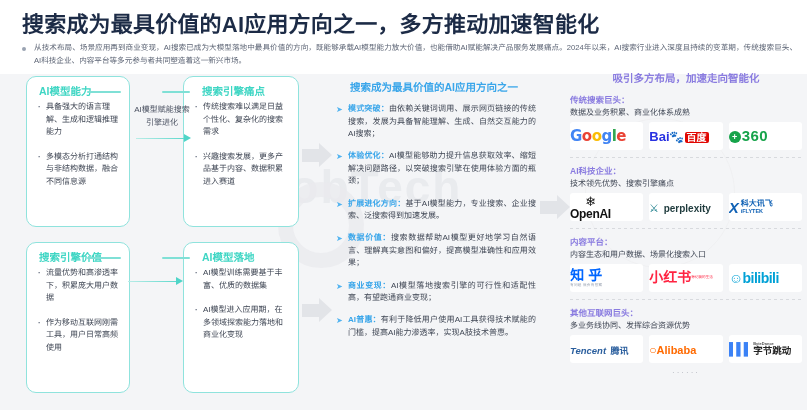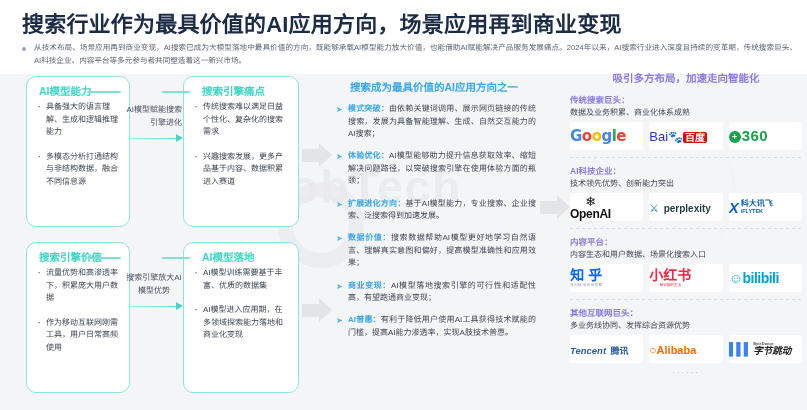--- a/index.html
+++ b/index.html
@@ -100,21 +100,21 @@
     position: absolute; left: 2px; top: 3px; width: 48px; height: 1.3px;
     background: linear-gradient(to right, #b9ece7, #5fd9cd);
   }
   .connector .carrow .head {
     position: absolute; right: -1px; top: -1px;
     width: 0; height: 0;
     border-left: 7px solid #4fd5c8;
     border-top: 4.5px solid transparent;
     border-bottom: 4.5px solid transparent;
   }
-  #conn-1 { left: 126px; top: 104px; text-align: right; }
+  #conn-1 { left: 134px; top: 104px; }
   #conn-2 { left: 126px; top: 272px; }
 
   
   .gray-arrow { position: absolute; }
   .gray-arrow .shaft {
     position: absolute; left: 0; top: 6px;
     width: 18px; height: 13px; background: #e2e4e8;
   }
   .gray-arrow .tip {
     position: absolute; left: 17px; top: 0;
@@ -200,60 +200,60 @@
   .dots {
     text-align: center; color: #b9bcc4; font-size: 8px;
     letter-spacing: 2px; margin-top: 4px;
   }
 
   
   .lg { font-weight: 700; white-space: nowrap; }
   .g-b { color:#4285F4 } .g-r { color:#EA4335 } .g-y { color:#FBBC05 }
   .g-g { color:#34A853 }
   .google { font-size: 15px; font-family: "DejaVu Sans", sans-serif; letter-spacing: -0.5px; }
-  .baidu-bai { color:#2932E1; font-size: 13px; font-weight:400; }
+  .baidu-bai { color:#2932E1; font-size: 13px; font-weight:700; }
   .baidu-paw { color:#2932E1; font-size: 12px; }
   .baidu-cn { background:#E10602; color:#fff; font-size:10px; font-weight:700; padding:0 2px; border-radius:2px; }
   .t360 { color:#16A34A; font-size: 15px; font-weight: 700; letter-spacing: 0.5px; }
   .t360-badge { display:inline-block; width:12px; height:12px; border-radius:50%; background:#16A34A; color:#fff; font-size:9px; line-height:12px; text-align:center; margin-right:1px; vertical-align:middle; }
   .openai { color:#111; font-size:12px; font-weight:700; letter-spacing:-0.3px; }
   .oai-mark { color:#111; font-size:13px; }
   .perplexity { color:#1f3b3d; font-size:10px; font-weight:600; }
   .perp-mark { color:#20808d; font-size:11px; }
   .iflytek-x { color:#1162b5; font-size:15px; font-weight:700; font-style:italic; }
   .iflytek-cn { color:#1162b5; font-size:8px; font-weight:700; line-height:8px; }
   .iflytek-en { color:#1162b5; font-size:5.5px; font-weight:700; line-height:7px; }
   .zhihu { color:#0066FF; font-size:14px; font-weight:700; }
   .zhihu-sub { color:#9aa3b2; font-size:3.6px; letter-spacing:.3px; }
   .xhs { color:#FF2442; font-size:14px; font-weight:700; }
   .xhs-sub { color:#FF2442; font-size:3.6px; }
   .bili { color:#00A1D6; font-size:14px; font-weight:700; letter-spacing:-0.5px; }
   .tencent { color:#2b5f9e; font-size:9.5px; font-weight:700; font-style:italic; }
   .tencent-cn { color:#2b5f9e; font-size:9px; font-weight:700; font-style:normal; }
   .alibaba { color:#FF6A00; font-size:11px; font-weight:700; }
-  .bytedance-cn { color:#222; font-size:9.5px; font-weight:700;font-style:italic; }
+  .bytedance-cn { color:#222; font-size:9.5px; font-weight:700; }
   .bytedance-en { color:#555; font-size:4px; }
   .bd-bars { color:#3b82f6; font-size:12px; letter-spacing:-1px; }
 
   
   #watermark {
     position: absolute; left: 250px; top: 160px;
     font-size: 46px; font-weight: 800; color: rgba(140,150,165,0.10);
     letter-spacing: 2px; pointer-events: none; white-space: nowrap;
   }
 </style>
 </head>
 <body>
 
 <div id="page">
 
   <div id="watermark">MobTech</div>
 
   <div id="header">
-    <div id="title">搜索行业作为最具价值的AI应用方向，场景应用再到商业变现</div>
+    <div id="title">搜索成为最具价值的AI应用方向之一，多方推动加速智能化</div>
     <div id="subtitle-wrap">
       <span id="sub-dot"></span>
       <div id="subtitle">从技术布局、场景应用再到商业变现，AI搜索已成为大模型落地中最具价值的方向，既能够承载AI模型能力放大价值，也能借助AI赋能解决产品服务发展痛点。2024年以来，AI搜索行业进入深度且持续的变革期，传统搜索巨头、AI科技企业、内容平台等多元参与者共同塑造着这一新兴市场。</div>
     </div>
   </div>
 
   <div id="ring"></div>
   <div id="ring2"></div>
 
   <div class="card" id="card-c1r1">
@@ -295,21 +295,20 @@
   </div>
 
   <div class="connector" id="conn-1">
     <div class="ctext">AI模型赋能搜索引擎进化</div>
     <div class="carrow">
       <div class="line"></div>
         <div class="head"></div>
     </div>
   </div>
   <div class="connector" id="conn-2">
-    <div class="ctext">搜索引擎放大AI模型优势</div>
     <div class="carrow">
       <div class="line"></div>
         <div class="head"></div>
     </div>
   </div>
 
   <div class="gray-arrow" id="arrow-a">
     <div class="shaft"></div>
       <div class="tip"></div>
   </div>
@@ -361,21 +360,21 @@
         <div class="logo">
           <span class="lg"><span class="t360-badge">+</span><span class="t360">360</span></span>
         </div>
       </div>
     </div>
 
     <div class="rdiv"></div>
 
     <div class="rgroup">
       <div class="rlabel">AI科技企业：</div>
-      <div class="rdesc">技术领先优势、创新能力突出</div>
+      <div class="rdesc">技术领先优势、搜索引擎痛点</div>
       <div class="logos">
         <div class="logo">
           <span style="display:flex;flex-direction:column;align-items:center;line-height:1;">
             <span class="oai-mark">❄</span>
             <span class="openai">OpenAI</span>
           </span>
         </div>
         <div class="logo">
           <span class="lg"><span class="perp-mark">⚔</span> <span class="perplexity">perplexity</span></span>
         </div>
@@ -397,21 +396,21 @@
       <div class="rlabel">内容平台：</div>
       <div class="rdesc">内容生态和用户数据、场景化搜索入口</div>
       <div class="logos">
         <div class="logo">
           <span style="display:flex;flex-direction:column;align-items:center;line-height:1.1;">
             <span class="zhihu">知 乎</span>
             <span class="zhihu-sub">有问题 就会有答案</span>
           </span>
         </div>
         <div class="logo">
-          <span style="display:flex;flex-direction:column;align-items:center;line-height:1.1;">
+          <span style="display:flex;align-items:center;line-height:1.1;">
             <span class="xhs">小红书</span>
             <span class="xhs-sub">标记我的生活</span>
           </span>
         </div>
         <div class="logo">
           <span class="lg"><span class="bili">☺</span><span class="bili">bilibili</span></span>
         </div>
       </div>
     </div>
 

